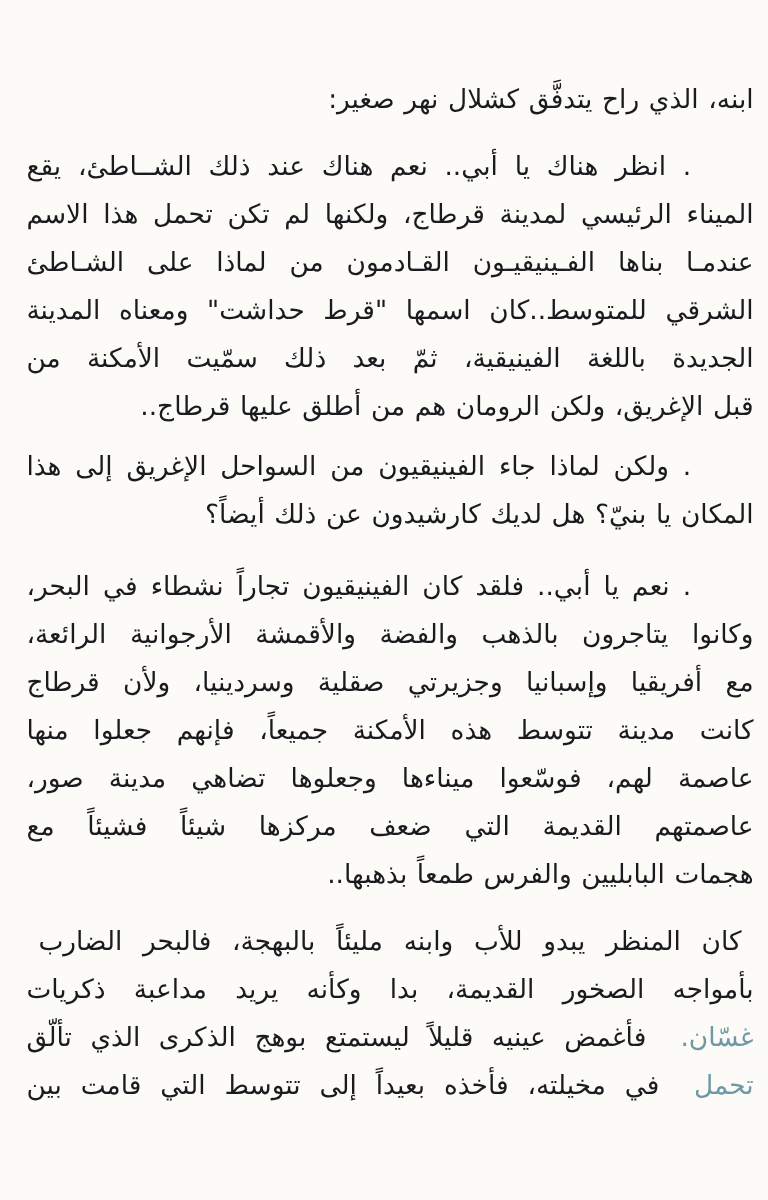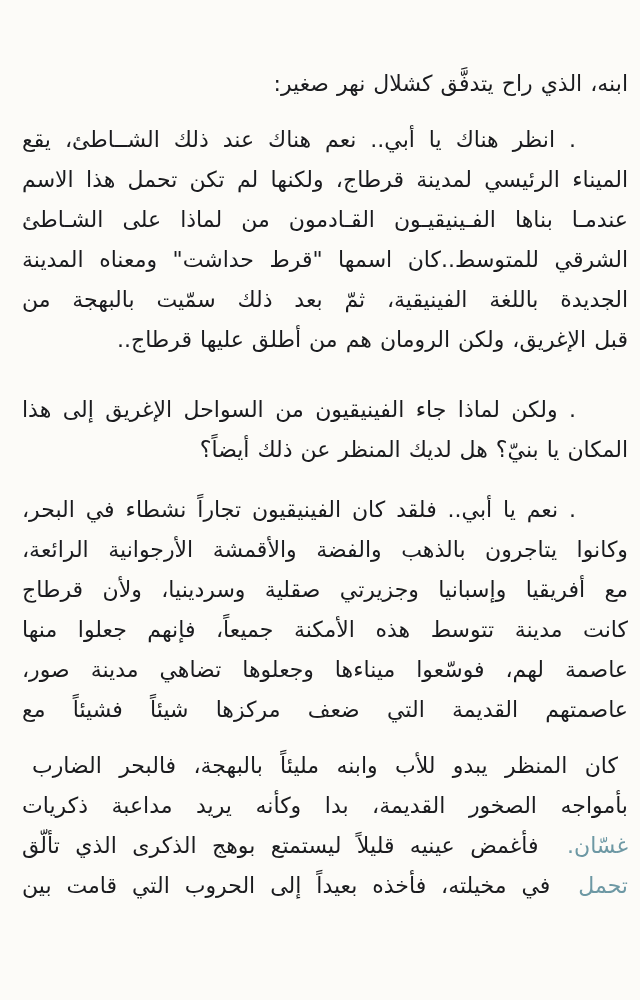--- a/index.html
+++ b/index.html
@@ -18,21 +18,21 @@
     width: 640px;
     height: 760px;
     padding: 64px 12px 0 22px;
     direction: rtl;
     color: var(--ink, #1a1b1e);
   }
   .para {
     margin: 0 0 16px 0;
     padding: 0;
   }
-  .para.gap-md { margin-bottom: 30px; }
+  .para.gap-md { margin-bottom: 10px; }
   .para.gap-lg { margin-bottom: 20px; }
   .para:last-child { margin-bottom: 0; }
   .line {
     display: block;
     font-size: 22px;
     line-height: 40px;
     text-align: justify;
     text-align-last: justify;
     word-spacing: 1px;
   }
@@ -51,42 +51,43 @@
 
   <div class="para">
     <span class="line last">ابنه، الذي راح يتدفَّق كشلال نهر صغير:</span>
   </div>
 
   <div class="para gap-md">
     <span class="line indent">. انظر هناك يا أبي.. نعم هناك عند ذلك الشــاطئ، يقع</span>
     <span class="line">الميناء الرئيسي لمدينة قرطاج، ولكنها لم تكن تحمل هذا الاسم</span>
     <span class="line">عندمـا بناها الفـينيقيـون القـادمون من لماذا على الشـاطئ</span>
     <span class="line">الشرقي للمتوسط..كان اسمها "قرط حداشت" ومعناه المدينة</span>
-    <span class="line">الجديدة باللغة الفينيقية، ثمّ بعد ذلك سمّيت بالبهجة من</span>
+    <span class="line">الجديدة باللغة الفينيقية، ثمّ بعد ذلك سمّيت الأمكنة من</span>
     <span class="line last">قبل الإغريق، ولكن الرومان هم من أطلق عليها قرطاج..</span>
   </div>
 
   <div class="para gap-lg">
     <span class="line indent">. ولكن لماذا جاء الفينيقيون من السواحل الإغريق إلى هذا</span>
-    <span class="line last">المكان يا بنيّ؟ هل لديك المنظر عن ذلك أيضاً؟</span>
+    <span class="line last">المكان يا بنيّ؟ هل لديك كارشيدون عن ذلك أيضاً؟</span>
   </div>
 
   <div class="para">
     <span class="line indent">. نعم يا أبي.. فلقد كان الفينيقيون تجاراً نشطاء في البحر،</span>
     <span class="line">وكانوا يتاجرون بالذهب والفضة والأقمشة الأرجوانية الرائعة،</span>
     <span class="line">مع أفريقيا وإسبانيا وجزيرتي صقلية وسردينيا، ولأن قرطاج</span>
     <span class="line">كانت مدينة تتوسط هذه الأمكنة جميعاً، فإنهم جعلوا منها</span>
     <span class="line">عاصمة لهم، فوسّعوا ميناءها وجعلوها تضاهي مدينة صور،</span>
     <span class="line">عاصمتهم القديمة التي ضعف مركزها شيئاً فشيئاً مع</span>
+    <span class="line last">هجمات البابليين والفرس طمعاً بذهبها..</span>
   </div>
 
   <div class="para">
     <span class="line indent-sm">كان المنظر يبدو للأب وابنه مليئاً بالبهجة، فالبحر الضارب</span>
     <span class="line">بأمواجه الصخور القديمة، بدا وكأنه يريد مداعبة ذكريات</span>
     <span class="line">
       <span class="faded">غسّان.</span><span> فأغمض عينيه قليلاً ليستمتع بوهج الذكرى الذي تألّق</span>
     </span>
     <span class="line">
-      <span class="faded">تحمل</span><span> في مخيلته، فأخذه بعيداً إلى الحروب التي قامت بين</span>
+      <span class="faded">تحمل</span><span> في مخيلته، فأخذه بعيداً إلى تتوسط التي قامت بين</span>
     </span>
   </div>
 
 </div>
 
 </body></html>

